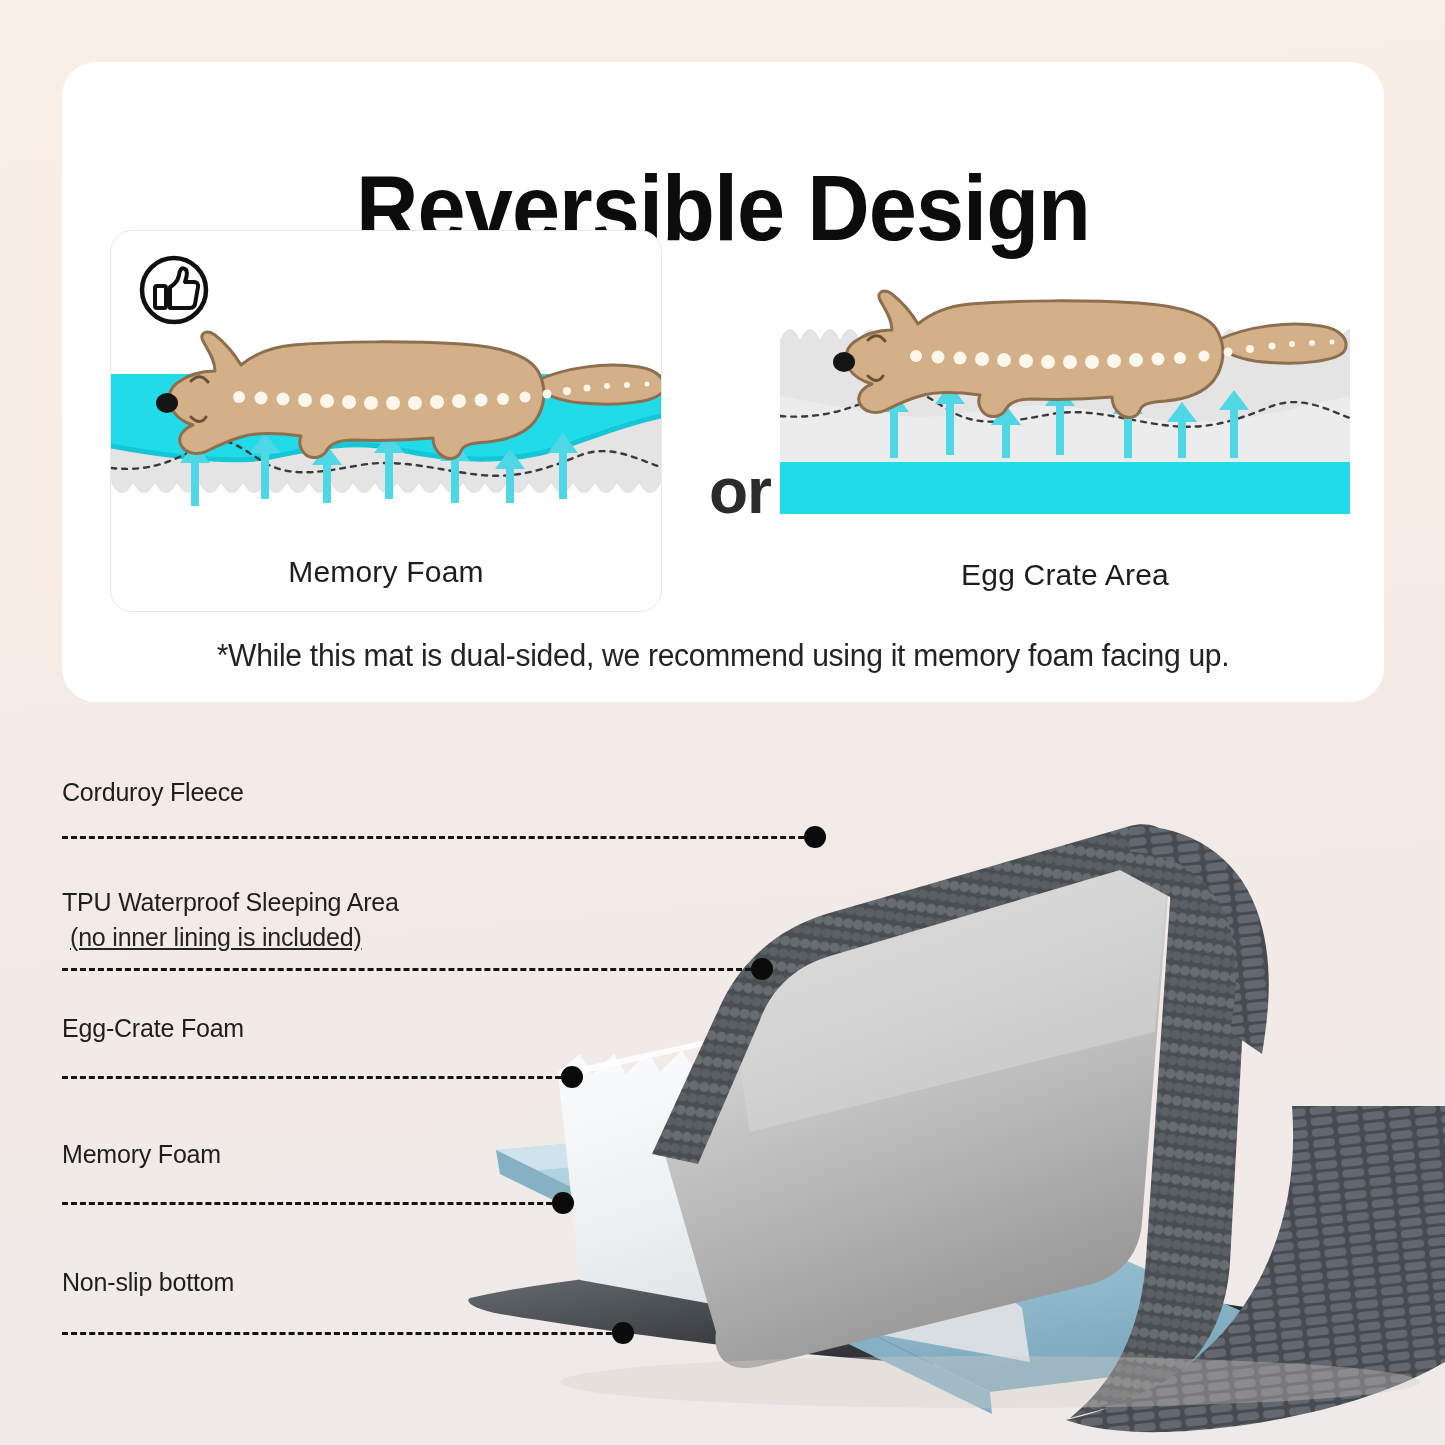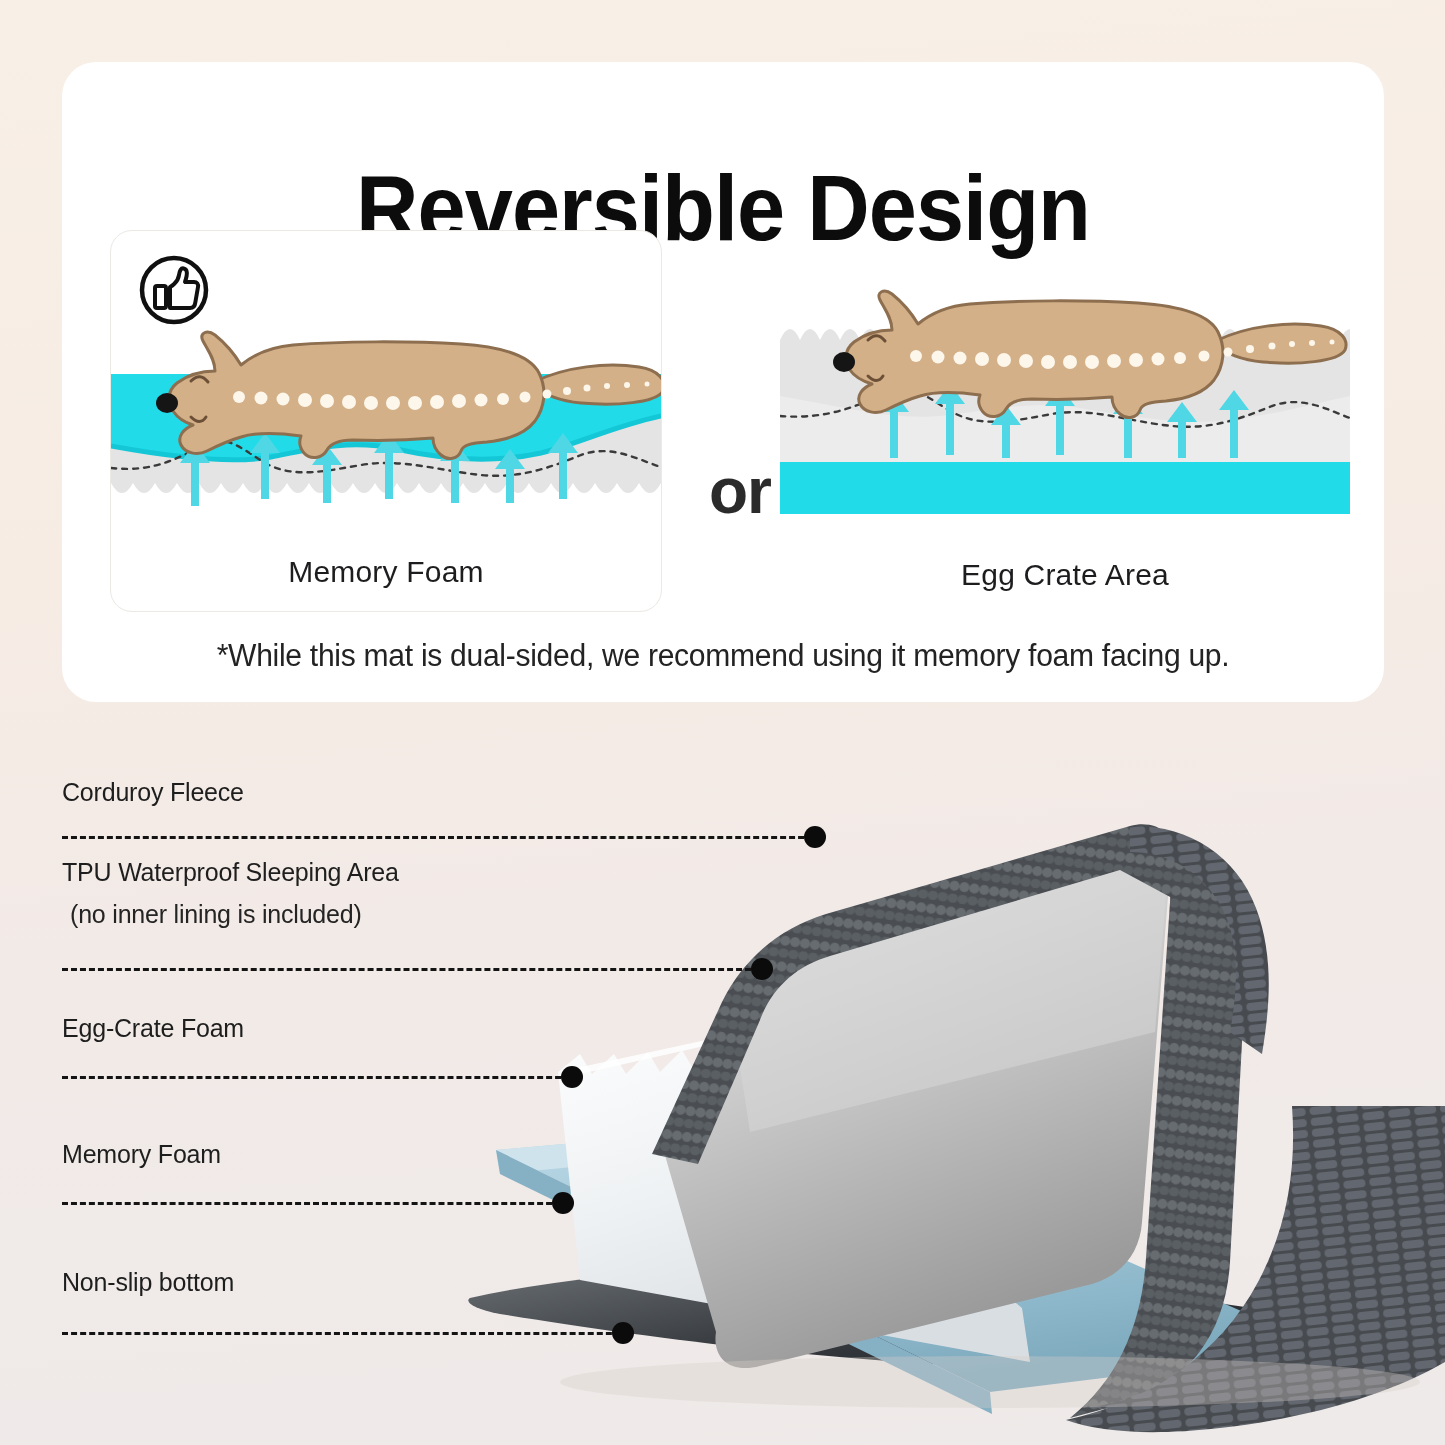--- a/index.html
+++ b/index.html
@@ -65,21 +65,21 @@
   
   .lower{position:absolute;left:0;top:702px;width:1445px;height:743px;}
 
   .callout{position:absolute;left:62px;}
   .callout .c-label{
     font-size:25px;color:#1e1e1e;letter-spacing:-.2px;white-space:nowrap;
     font-weight:400;line-height:1.18;
   }
   .callout .c-sub{
     font-size:25px;color:#242424;letter-spacing:-.2px;white-space:nowrap;
-    padding-left:8px;margin-top:12px;
+    padding-left:8px;margin-top:5px;text-decoration:underline;
   }
   .leader{position:absolute;height:14px;}
   .leader .dashline{
     position:absolute;left:0;top:6px;height:0;width:100%;
     border-top:3px dashed #141414;
   }
   .leader .dot{
     position:absolute;top:-4px;width:22px;height:22px;border-radius:50%;
     background:#0b0b0b;
   }
@@ -445,21 +445,21 @@
     </div>
 
     <div class="callout" style="top:76px;">
       <div class="c-label">Corduroy Fleece</div>
     </div>
     <div class="leader" style="left:62px;top:128px;width:760px;">
       <div class="dashline"></div>
       <div class="dot" style="right:-4px;"></div>
     </div>
 
-    <div class="callout" style="top:156px;">
+    <div class="callout" style="top:186px;">
       <div class="c-label">TPU Waterproof Sleeping Area</div>
       <div class="c-sub">(no inner lining is included)</div>
     </div>
     <div class="leader" style="left:62px;top:260px;width:707px;">
       <div class="dashline"></div>
       <div class="dot" style="right:-4px;"></div>
     </div>
 
     <div class="callout" style="top:312px;">
       <div class="c-label">Egg-Crate Foam</div>

